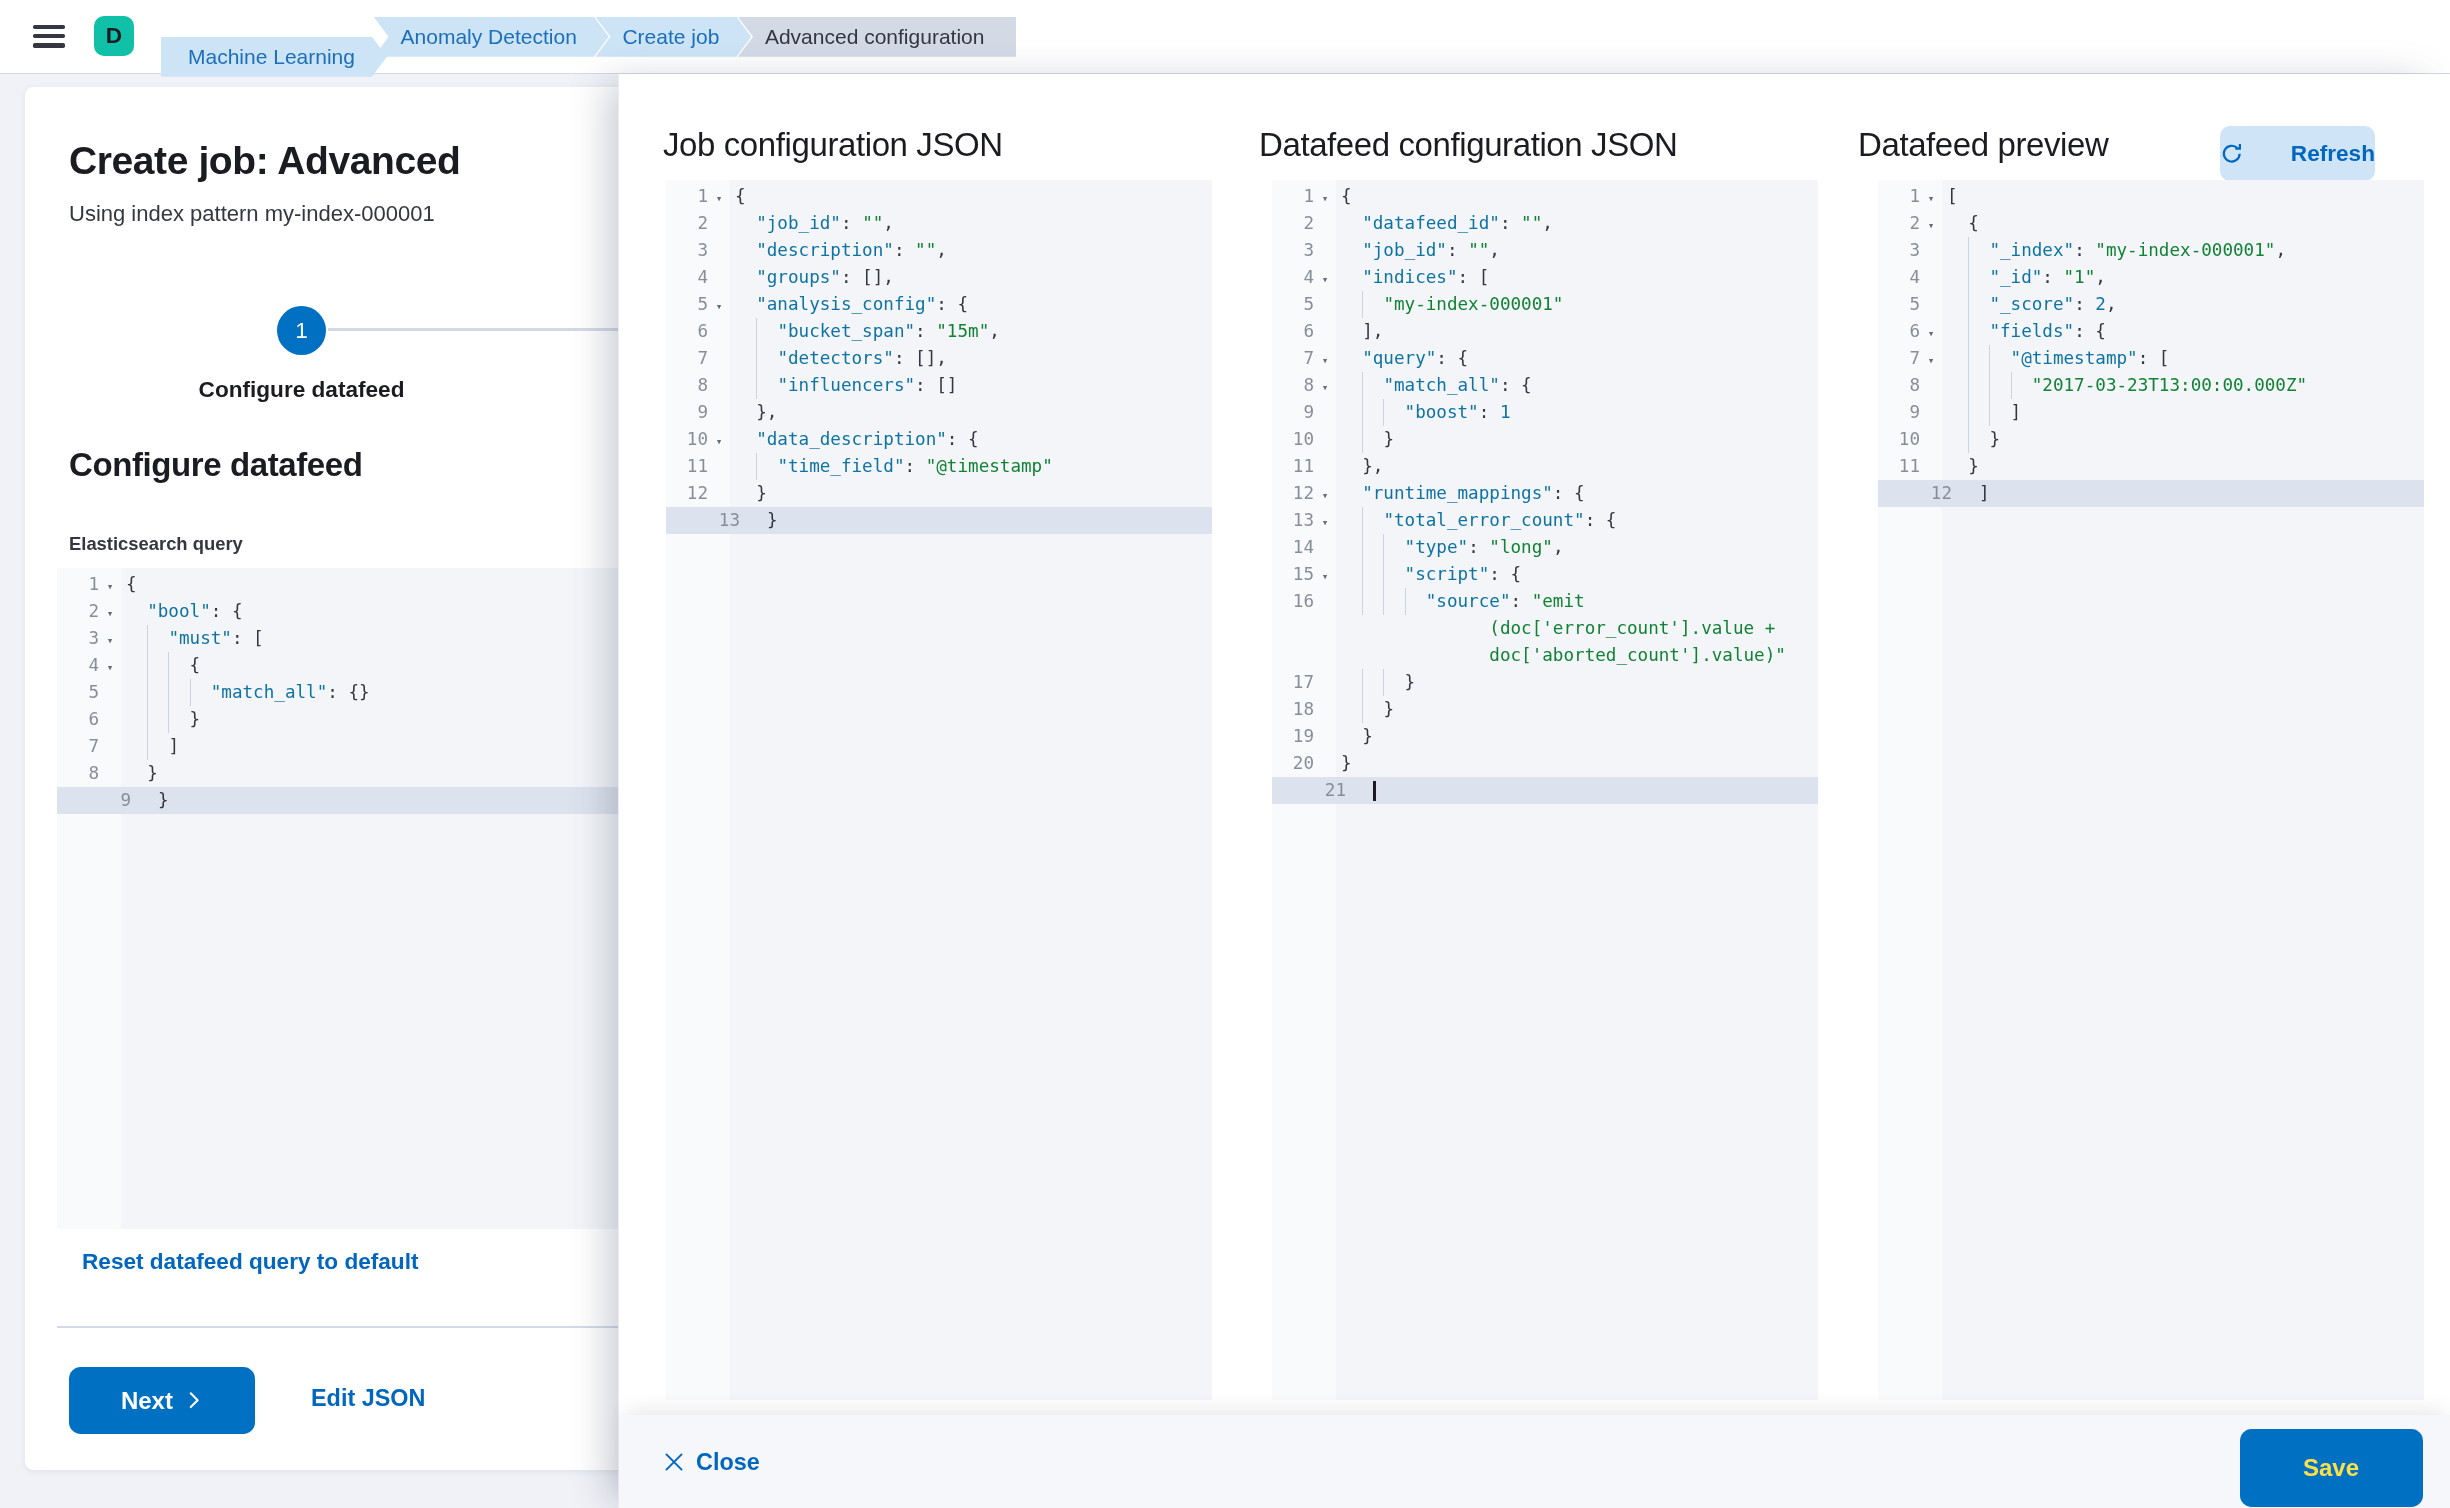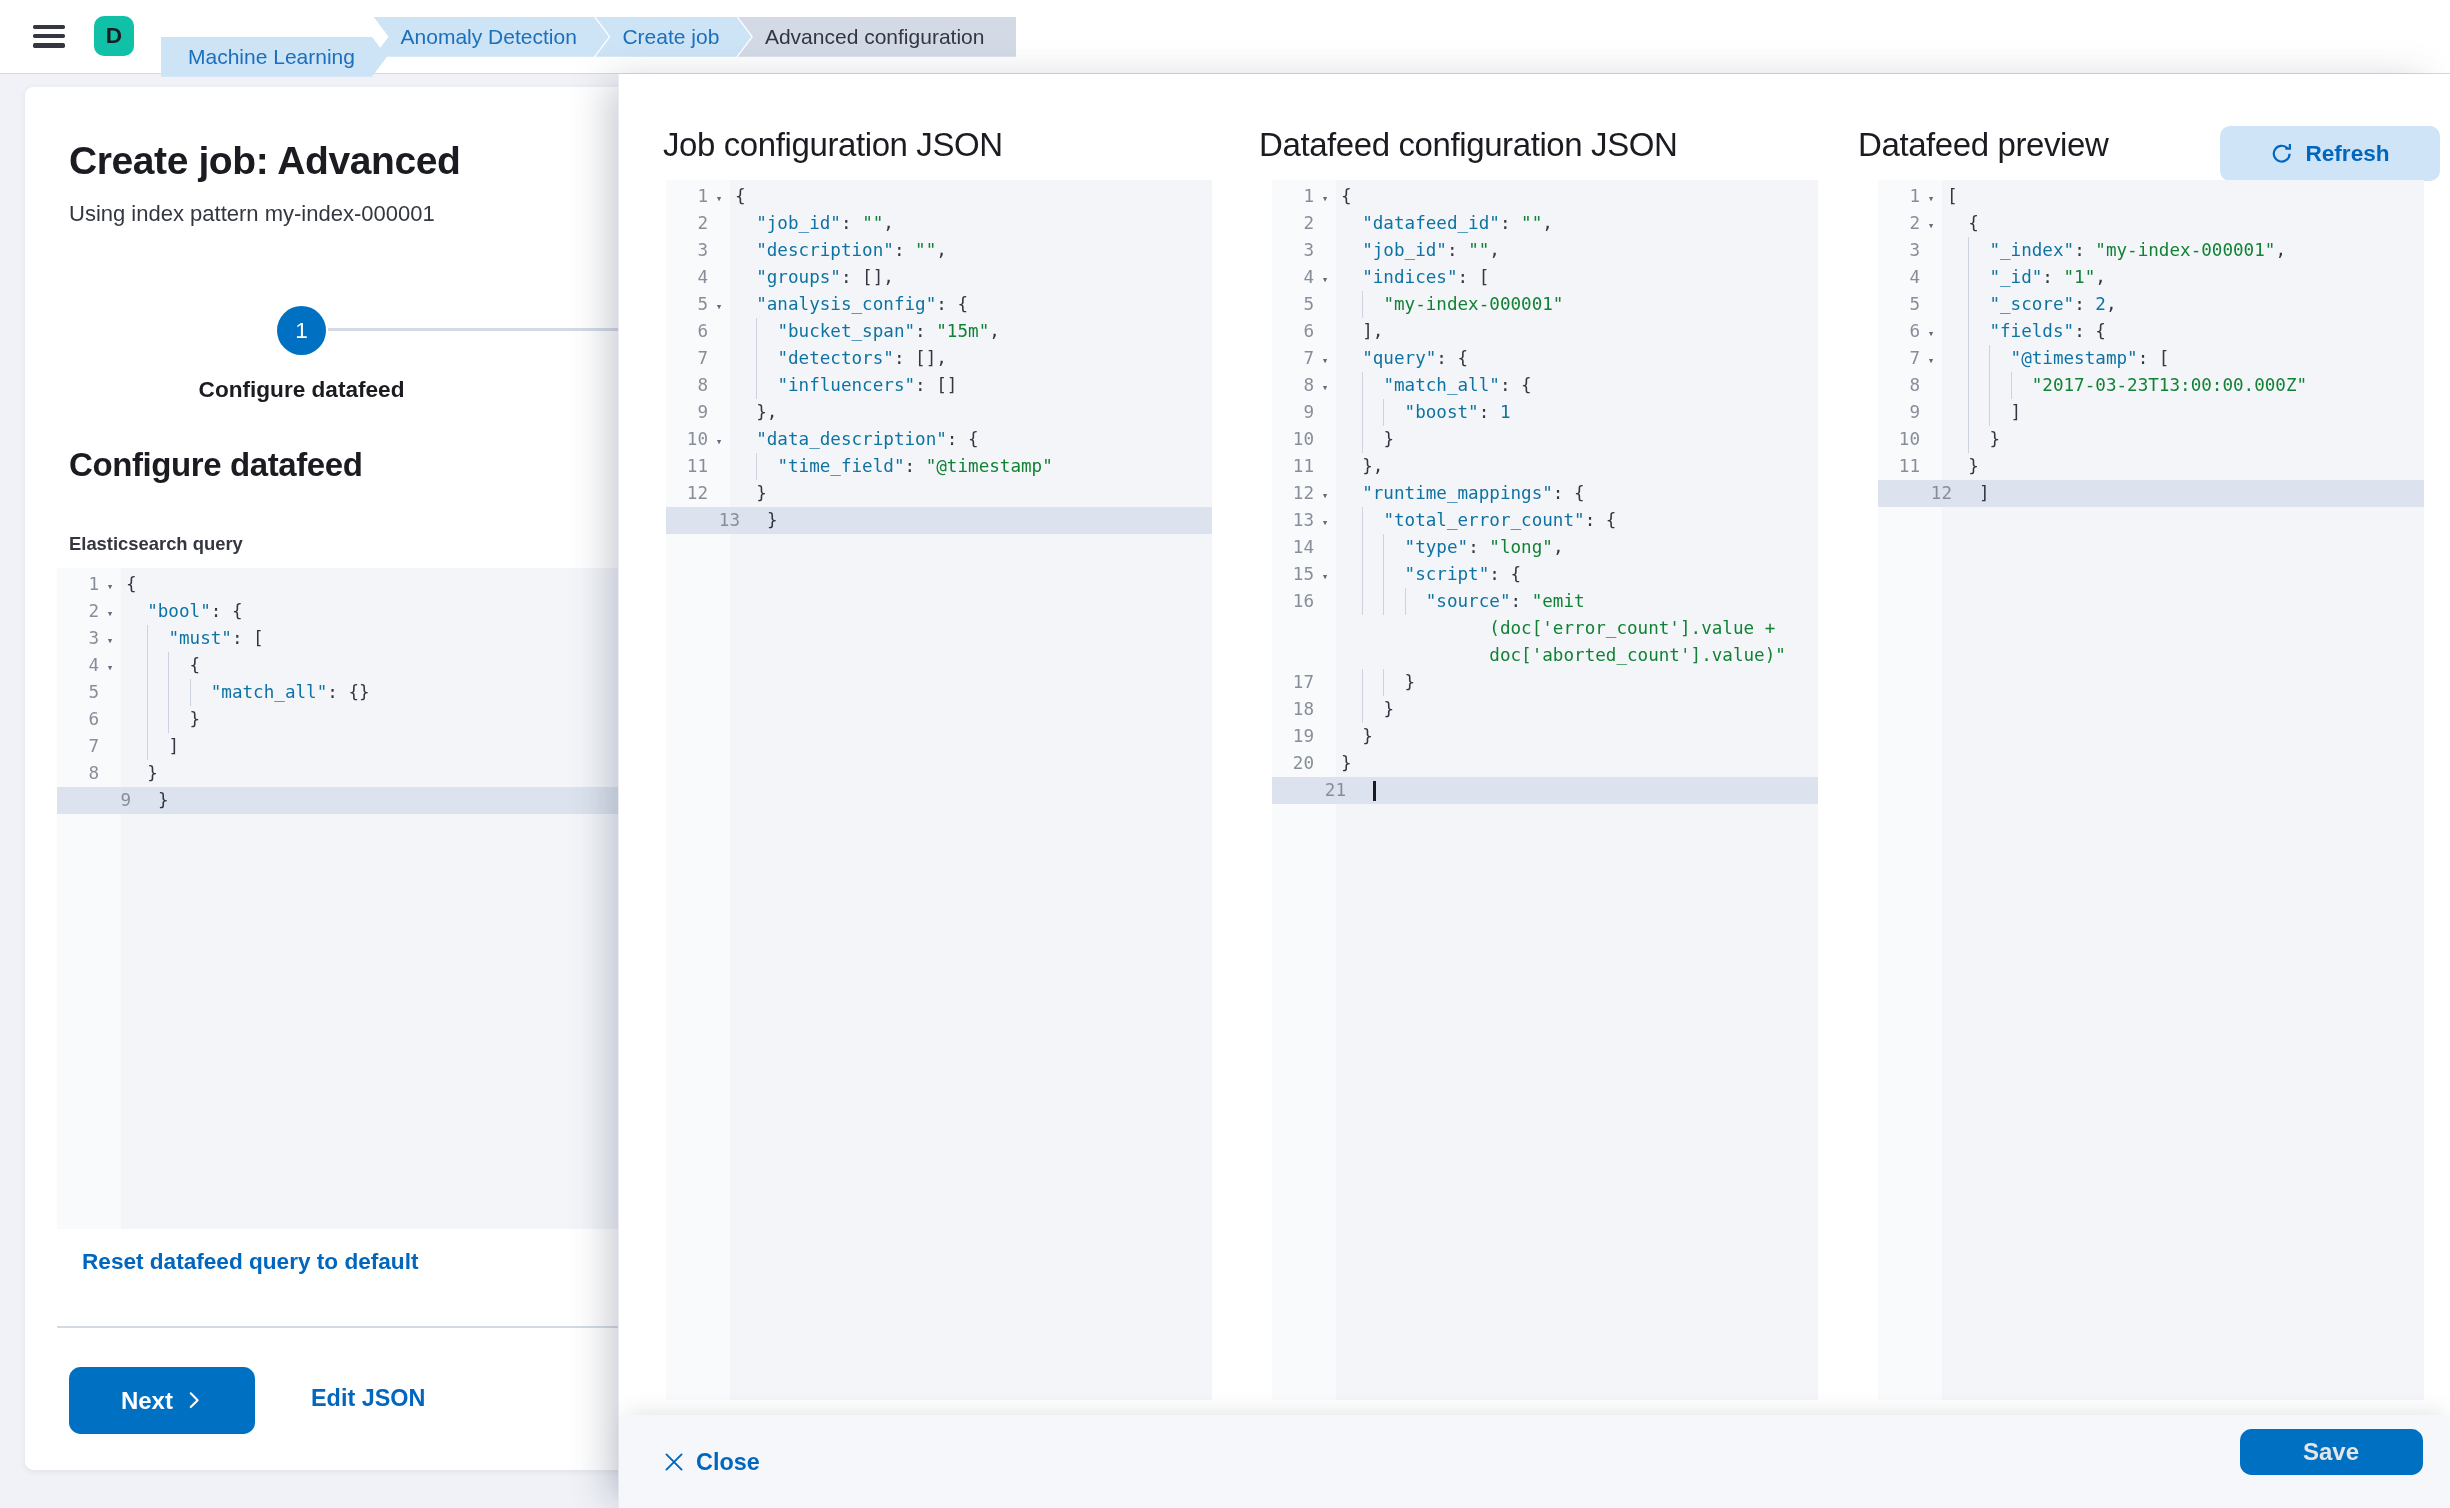--- a/index.html
+++ b/index.html
@@ -27,40 +27,40 @@
   #section-heading { left:69px; top:446px; font-size:33px; font-weight:bold; letter-spacing:-0.4px; color:#1a1c21; z-index:2; }
   #es-query-label { left:69px; top:533px; font-size:18.4px; font-weight:bold; color:#343741; z-index:2; }
   #reset-link { left:82px; top:1249px; font-size:22.6px; font-weight:600; color:var(--link); cursor:pointer; z-index:2; }
   #left-divider { left:57px; top:1326px; width:688px; height:1.7px; background:#d3dae6; z-index:2; }
   #next-button { left:69px; top:1367px; width:186px; height:67px; border-radius:11.7px; background:var(--accent); color:#fff; display:flex; align-items:center; justify-content:center; gap:11.7px; font-size:24px; font-weight:600; cursor:pointer; z-index:2; }
   #edit-json-link { left:311px; top:1385px; font-size:23.4px; font-weight:600; color:var(--link); cursor:pointer; z-index:2; }
 
   
   #flyout { position:absolute; left:618px; top:74px; width:1832px; height:1435px; background:#fff; z-index:10; box-shadow:-18.4px 0 37px -8.4px rgba(60,70,95,.28); border-left:0.8px solid #e8ebf2; }
   .col-heading { position:absolute; top:52px; font-size:33px; font-weight:normal; letter-spacing:-0.4px; color:#1a1c21; }
-  #refresh-button { position:absolute; left:1601px; top:52px; width:220px; height:55px; border-radius:10px; background:var(--refreshBg); color:var(--link); font-size:22.6px; font-weight:600; display:flex; align-items:center; justify-content:center; gap:11.7px; cursor:pointer; }
+  #refresh-button { position:absolute; left:1601px; top:52px; width:155px; height:55px; border-radius:10px; background:var(--refreshBg); color:var(--link); font-size:22.6px; font-weight:600; display:flex; align-items:center; justify-content:space-between; gap:11.7px; cursor:pointer; }
 
   
   .editor { position:absolute; top:106px; width:546px; height:1220px; background:var(--editorBg); overflow:hidden; font-family:"DejaVu Sans Mono",monospace; font-size:17.6px; cursor:text; }
   #query-editor { position:absolute; left:57px; top:568px; width:672px; height:661px; background:var(--editorBg); overflow:hidden; font-family:"DejaVu Sans Mono",monospace; font-size:17.6px; z-index:2; cursor:text; }
   .gbg { position:absolute; left:0; top:0; bottom:0; width:64px; background:var(--gutterBg); }
   .rows { position:absolute; left:0; top:3.3px; right:0; }
   .crow { height:27px; line-height:27px; white-space:pre; position:relative; }
   .crow.act { background:var(--activeLine);padding-left:32px; }
   .ln { display:inline-block; width:42px; text-align:right; color:#878e9a; }
   .fold { display:inline-block; width:22px; text-align:center; color:#626c7d; font-size:11px; cursor:pointer; }
   .ct { padding-left:5px; }
   .ig { position:absolute; top:0; bottom:0; width:0.8px; background:#ccd3de; }
   .tk { color:var(--key); } .ts { color:var(--str); } .tv { color:var(--num); } .td { color:#343741; }
   .cur { display:inline-block; width:2.5px; height:20px; background:#1a1c21; vertical-align:middle; }
 
   
   #flyout-footer { position:absolute; left:0; top:1341px; width:1832px; height:94px; background:#f5f7fa; box-shadow:0 -8.4px 20px -6.7px rgba(60,70,95,.15); }
   #close-button { position:absolute; left:44px; top:0; height:94px; display:flex; align-items:center; gap:11px; font-size:23.4px; font-weight:600; color:var(--link); cursor:pointer; }
-  #save-button { position:absolute; right:28.5px; top:14.2px; width:183px; height:46px; border-radius:11.7px; background:var(--accent); color:#e5e5e5; font-size:24px; font-weight:600; display:flex; align-items:center; justify-content:center; cursor:pointer; }
+  #save-button { position:absolute; right:28.5px; top:14.2px; width:183px; height:78px; border-radius:11.7px; background:var(--accent); color:#fde047; font-size:24px; font-weight:600; display:flex; align-items:center; justify-content:center; cursor:pointer; }
 </style>
 </head>
 <body>
 
 <div id="header">
   <div id="hamburger">
       <i></i>
       <i></i>
       <i></i>
     </div>

